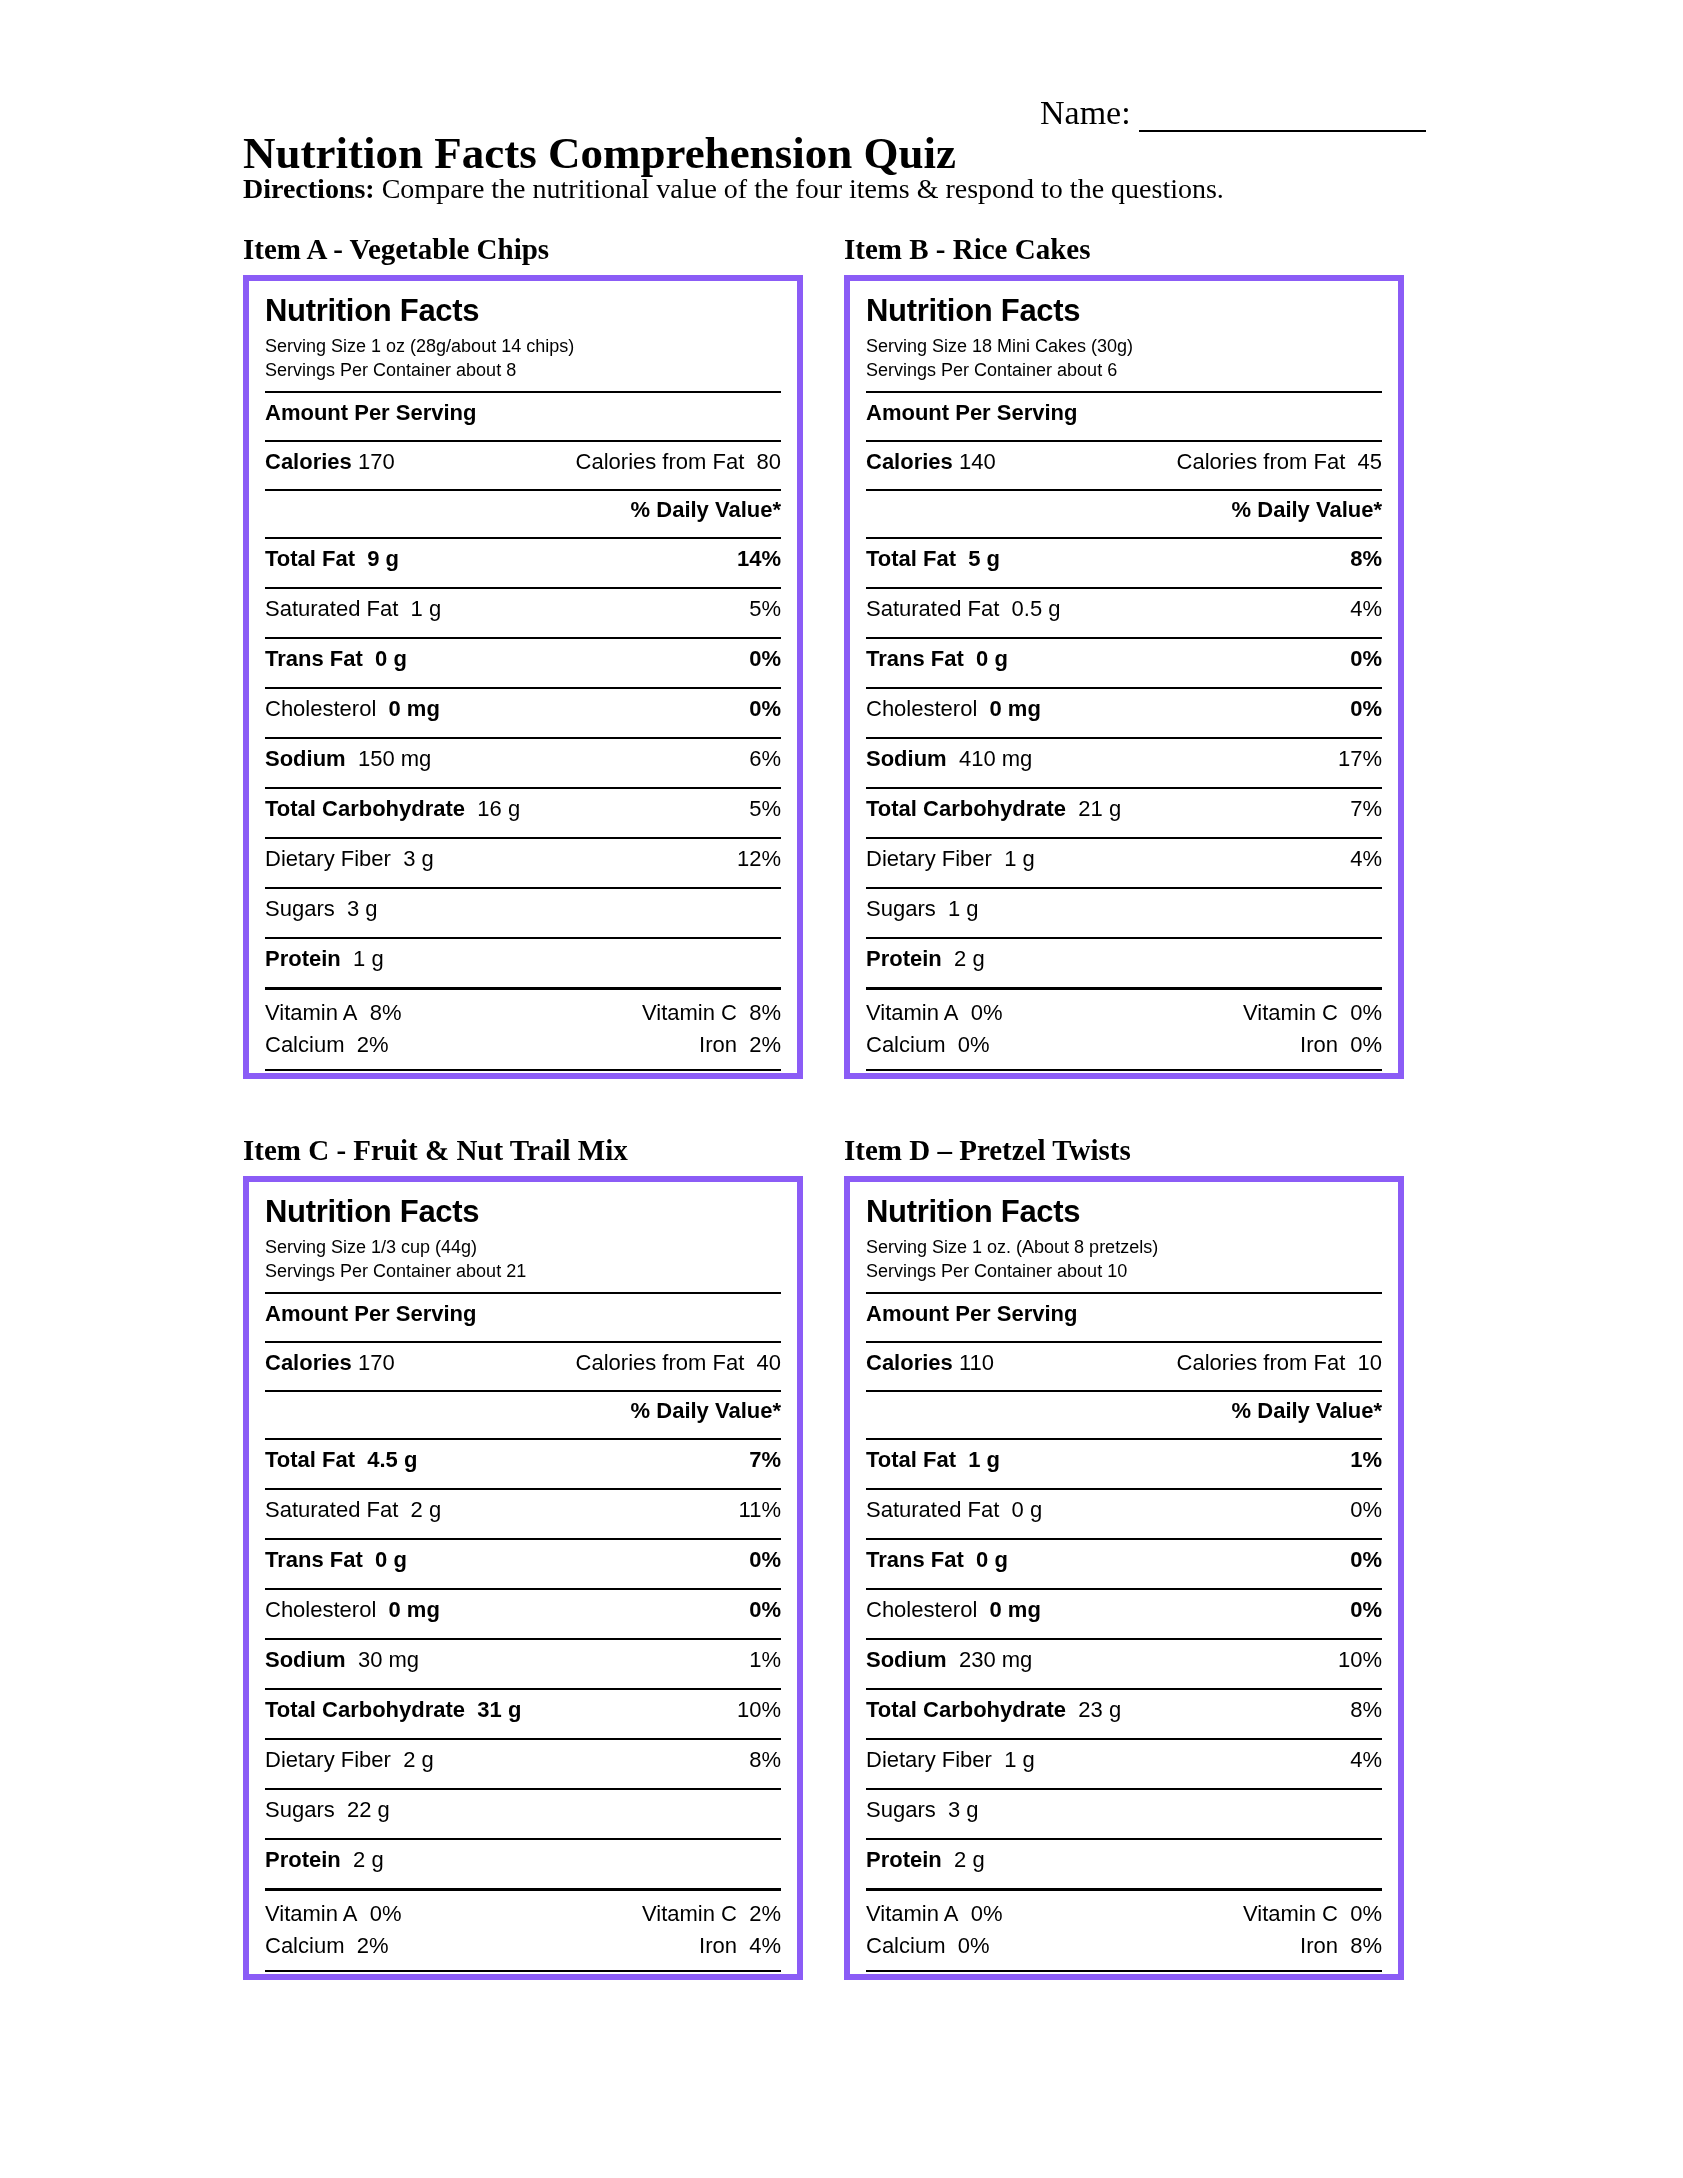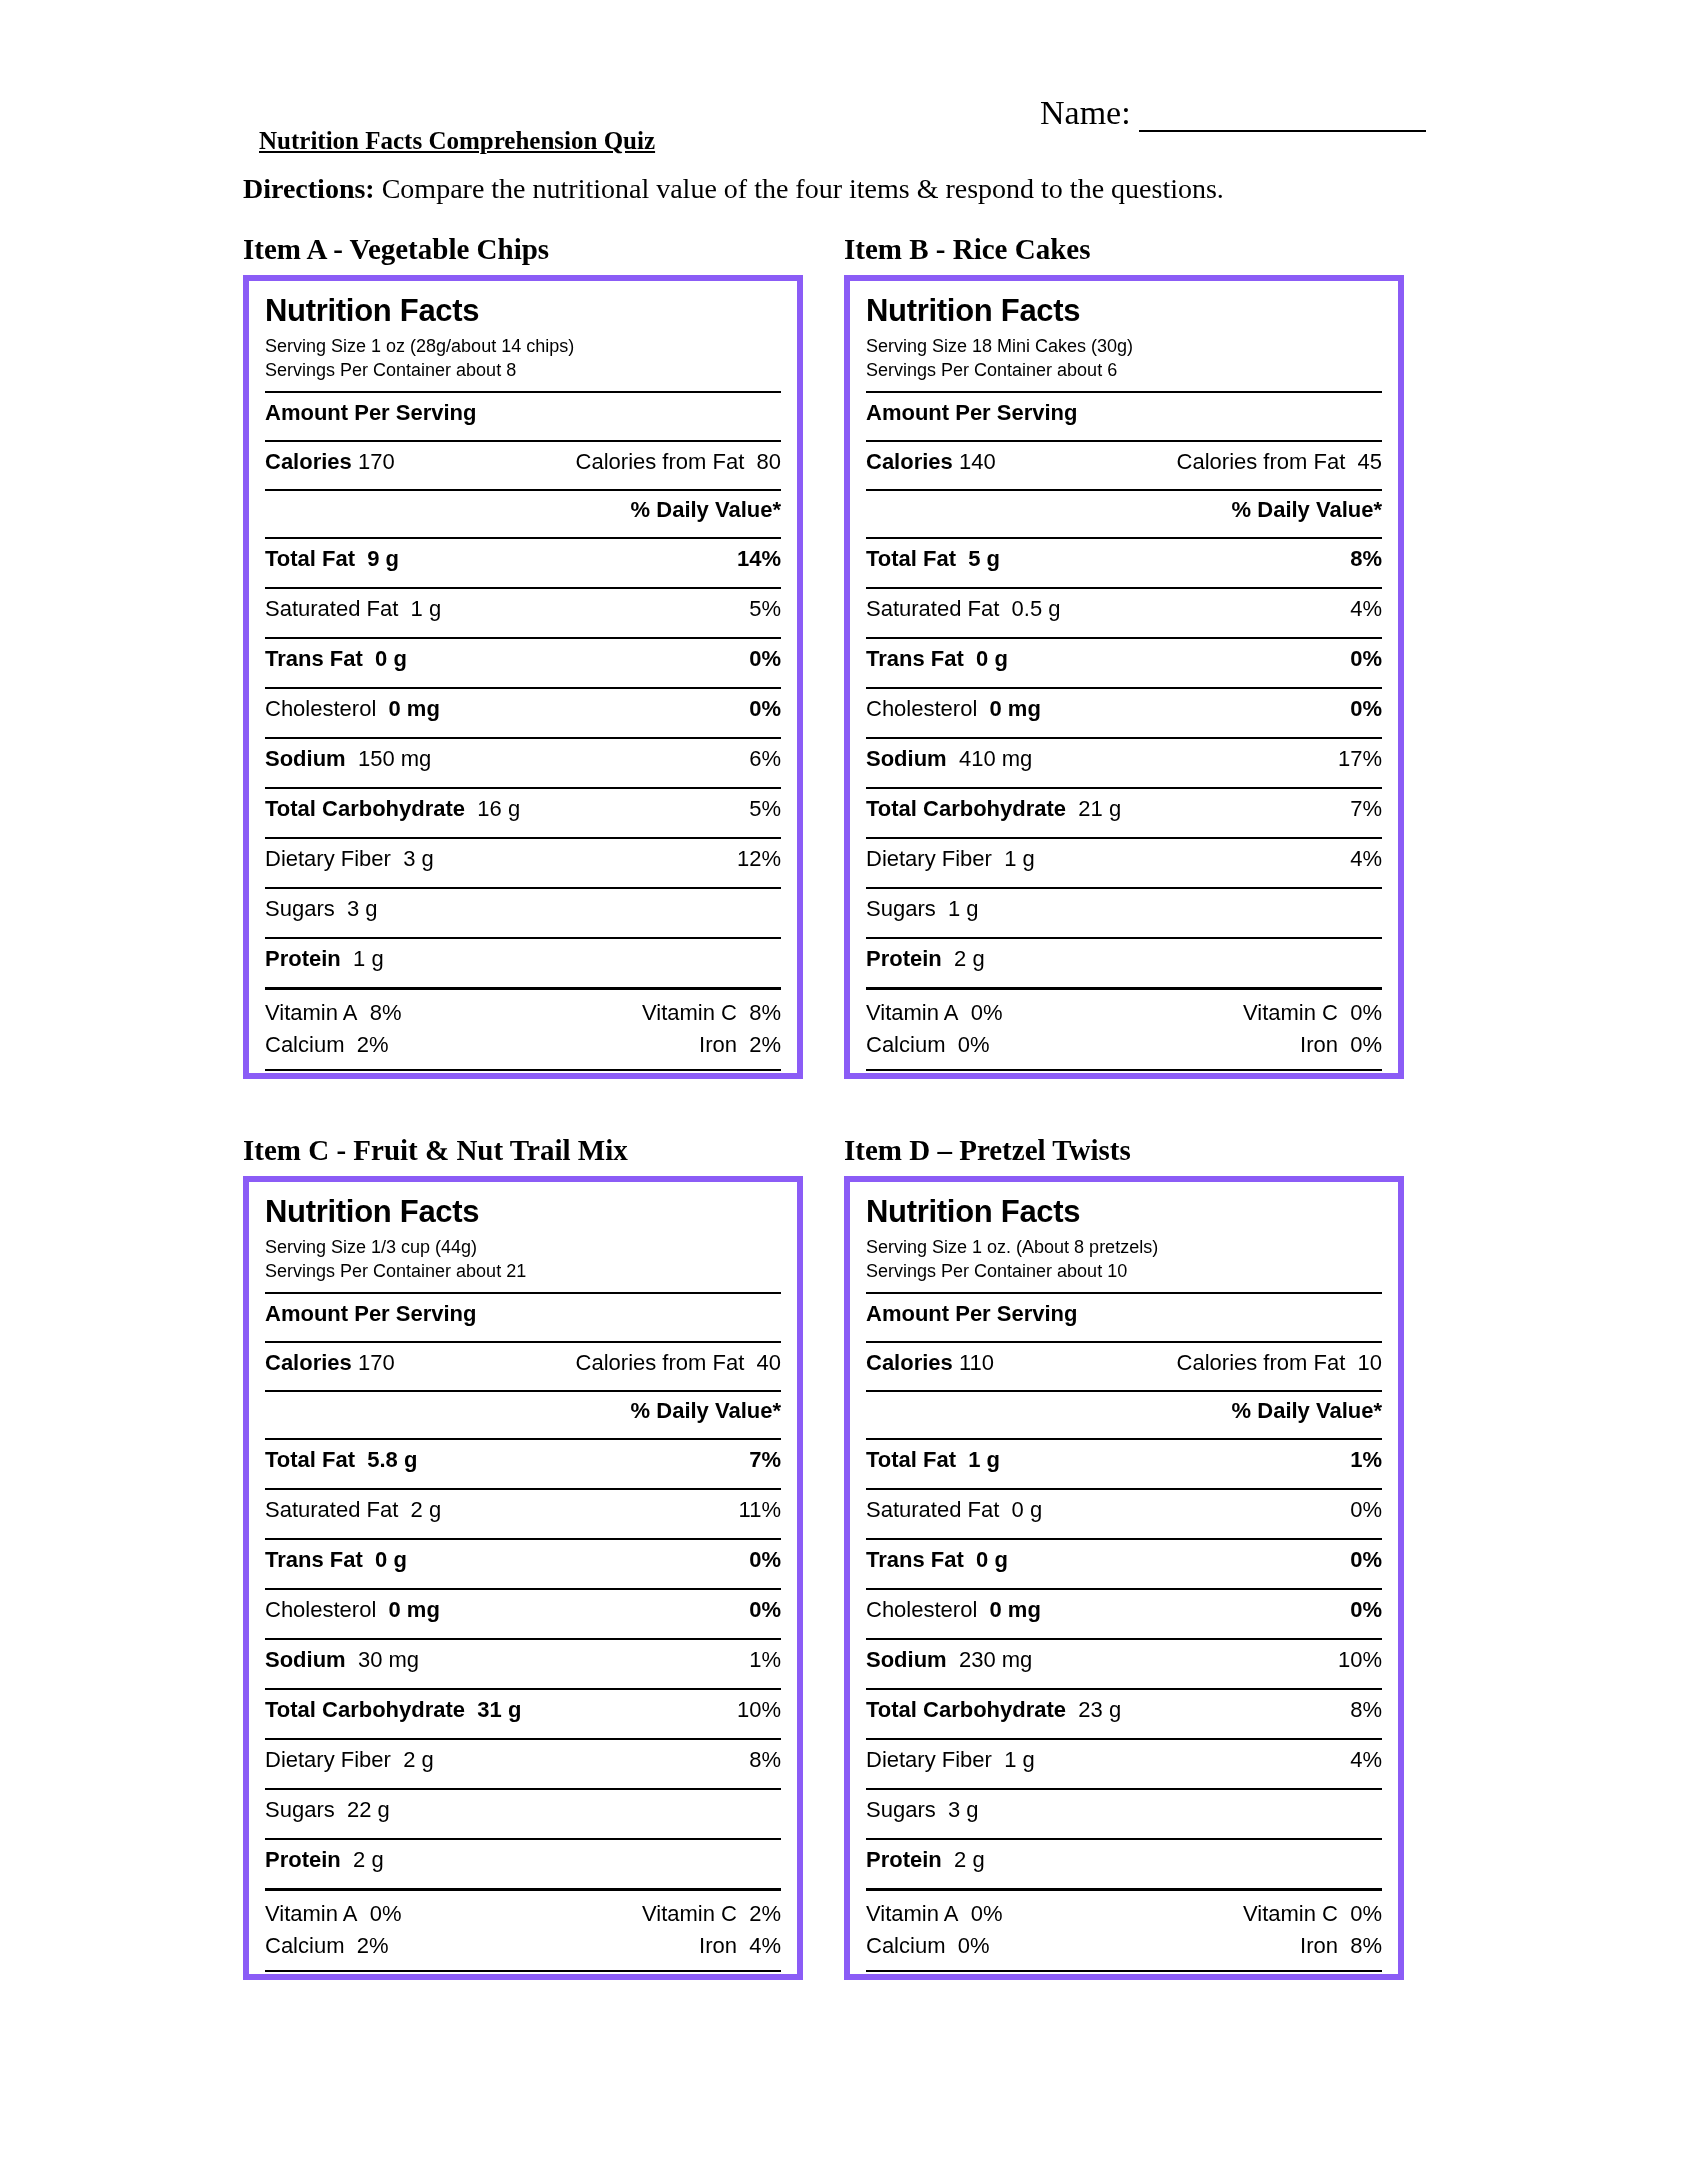--- a/index.html
+++ b/index.html
@@ -39,25 +39,24 @@
   .name-blank {
     width: 287px;
     border-bottom: 2px solid #000;
     height: 26px;
   }
 
   
   .quiz-title {
     position: absolute;
     top: 127px;
-    left: 259px;
-    font-size: 25px;
+    left: 243px;
+    font-size: 45px;
     font-weight: bold;
     font-family: "Liberation Serif", serif;
-    text-decoration: underline;
   }
   .directions {
     position: absolute;
     top: 173px;
     left: 243px;
     font-size: 28px;
     font-family: "Liberation Serif", serif;
   }
   .directions b { font-weight: bold; }
 
@@ -302,21 +301,21 @@
     <div class="nf-amount-head">Amount Per Serving</div>
     <div class="rule-thin"></div>
     <div class="nf-cal-row">
       <span><b>Calories</b> <span>170</span></span>
       <span><span>Calories from Fat</span>&nbsp; <span>40</span></span>
     </div>
     <div class="rule-thin"></div>
     <div class="nf-dv-head">% Daily Value*</div>
     <div class="rule-thin"></div>
     <div class="nf-row">
-      <span><b>Total Fat</b>&nbsp; <b>5.8 g</b></span>
+      <span><b>Total Fat</b>&nbsp; <b>4.5 g</b></span>
       <b>7%</b>
     </div>
     <div class="rule-thin"></div>
     <div class="nf-row">
       <span><span>Saturated Fat</span>&nbsp; <span>2 g</span></span>
       <span>11%</span>
     </div>
     <div class="rule-thin"></div>
     <div class="nf-row">
       <span><b>Trans Fat</b>&nbsp; <b>0 g</b></span>

